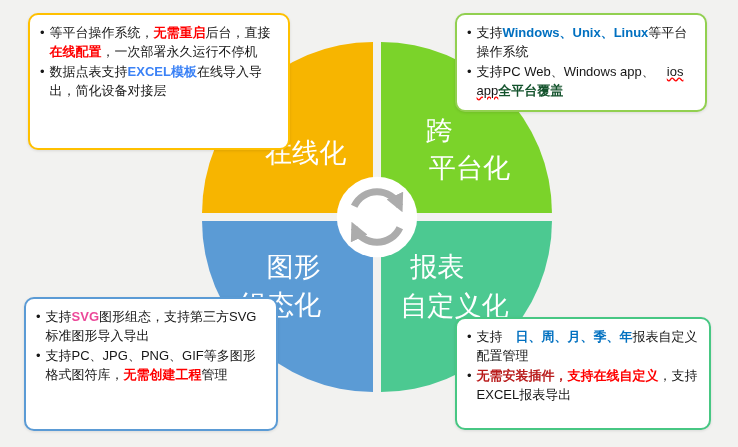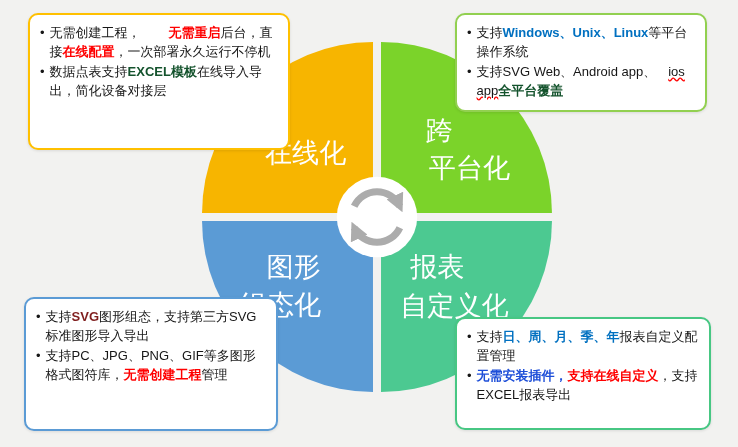--- a/index.html
+++ b/index.html
@@ -85,61 +85,61 @@
         <path d="M157.3,169.4 A25,25 0 0 1 202.7,169.4" marker-end="url(#ah)"></path>
         <path d="M202.7,190.6 A25,25 0 0 1 157.3,190.6" marker-end="url(#ah)"></path>
       </g>
     </g>
   </svg>
 
   <div class="callout c-tl" style="border-color: rgb(255, 192, 0);">
     <ul>
       <li>
         <span class="bullet">•</span>
-        <span class="txt"><span>无需创建工程，</span><span style="color: rgb(255, 0, 0); font-weight: bold; margin-left: 28px;">无需重启</span><span>后台，直接</span><span style="color: rgb(255, 0, 0); font-weight: bold;">在线配置</span><span>，一次部署永久运行不停机</span></span>
+        <span class="txt"><span>等平台操作系统，</span><span style="color: rgb(255, 0, 0); font-weight: bold;">无需重启</span><span>后台，直接</span><span style="color: rgb(255, 0, 0); font-weight: bold;">在线配置</span><span>，一次部署永久运行不停机</span></span>
       </li>
       <li>
         <span class="bullet">•</span>
-        <span class="txt"><span>数据点表支持</span><span style="color: #14532d; font-weight: bold;">EXCEL模板</span><span>在线导入导出，简化设备对接层</span></span>
+        <span class="txt"><span>数据点表支持</span><span style="color: #3b82f6; font-weight: bold;">EXCEL模板</span><span>在线导入导出，简化设备对接层</span></span>
       </li>
     </ul>
   </div>
 
   <div class="callout c-tr" style="border-color: rgb(146, 208, 80);">
     <ul>
       <li>
         <span class="bullet">•</span>
         <span class="txt"><span>支持</span><span style="color: rgb(0, 112, 192); font-weight: bold; text-align: center;">Windows、Unix、Linux</span><span>等平台操作系统</span></span>
       </li>
       <li>
         <span class="bullet">•</span>
-        <span class="txt"><span>支持SVG Web、Android app、</span><span style="text-decoration-line: underline; text-decoration-style: wavy; text-decoration-color: rgb(255, 0, 0); margin-left: 12px;">ios app</span><span style="color: #14532d; font-weight: bold;">全平台覆盖</span></span>
+        <span class="txt"><span>支持PC Web、Windows app、</span><span style="text-decoration-line: underline; text-decoration-style: wavy; text-decoration-color: rgb(255, 0, 0); margin-left: 12px;">ios app</span><span style="color: #14532d; font-weight: bold;">全平台覆盖</span></span>
       </li>
     </ul>
   </div>
 
   <div class="callout c-bl" style="border-color: rgb(91, 155, 213);">
     <ul>
       <li>
         <span class="bullet">•</span>
-        <span class="txt"><span>支持</span><span style="color: #7f1d1d; font-weight: bold; margin-top: 27px;">SVG</span><span>图形组态，支持第三方SVG标准图形导入导出</span></span>
+        <span class="txt"><span>支持</span><span style="color: #ec4899; font-weight: bold; margin-top: 27px;">SVG</span><span>图形组态，支持第三方SVG标准图形导入导出</span></span>
       </li>
       <li>
         <span class="bullet">•</span>
         <span class="txt"><span>支持PC、JPG、PNG、GIF等多图形格式图符库，</span><span style="color: rgb(255, 0, 0); font-weight: bold;">无需创建工程</span><span>管理</span></span>
       </li>
     </ul>
   </div>
 
   <div class="callout c-br" style="border-color: rgb(71, 199, 131);">
     <ul>
       <li>
         <span class="bullet">•</span>
-        <span class="txt"><span>支持</span><span style="color: rgb(0, 112, 192); font-weight: bold;">日、周、月、季、年</span><span>报表自定义配置管理</span></span>
+        <span class="txt"><span>支持</span><span style="color: rgb(0, 112, 192); font-weight: bold; margin-left: 13px;">日、周、月、季、年</span><span>报表自定义配置管理</span></span>
       </li>
       <li>
         <span class="bullet">•</span>
-        <span class="txt"><span style="color: #1d4ed8; font-weight: bold;">无需安装插件，</span><span style="color: rgb(255, 0, 0); font-weight: bold;">支持在线自定义</span><span>，支持EXCEL报表导出</span></span>
+        <span class="txt"><span style="color: #b91c1c; font-weight: bold;">无需安装插件，</span><span style="color: rgb(255, 0, 0); font-weight: bold;">支持在线自定义</span><span>，支持EXCEL报表导出</span></span>
       </li>
     </ul>
   </div>
 
 </div>
 
 </body></html>

